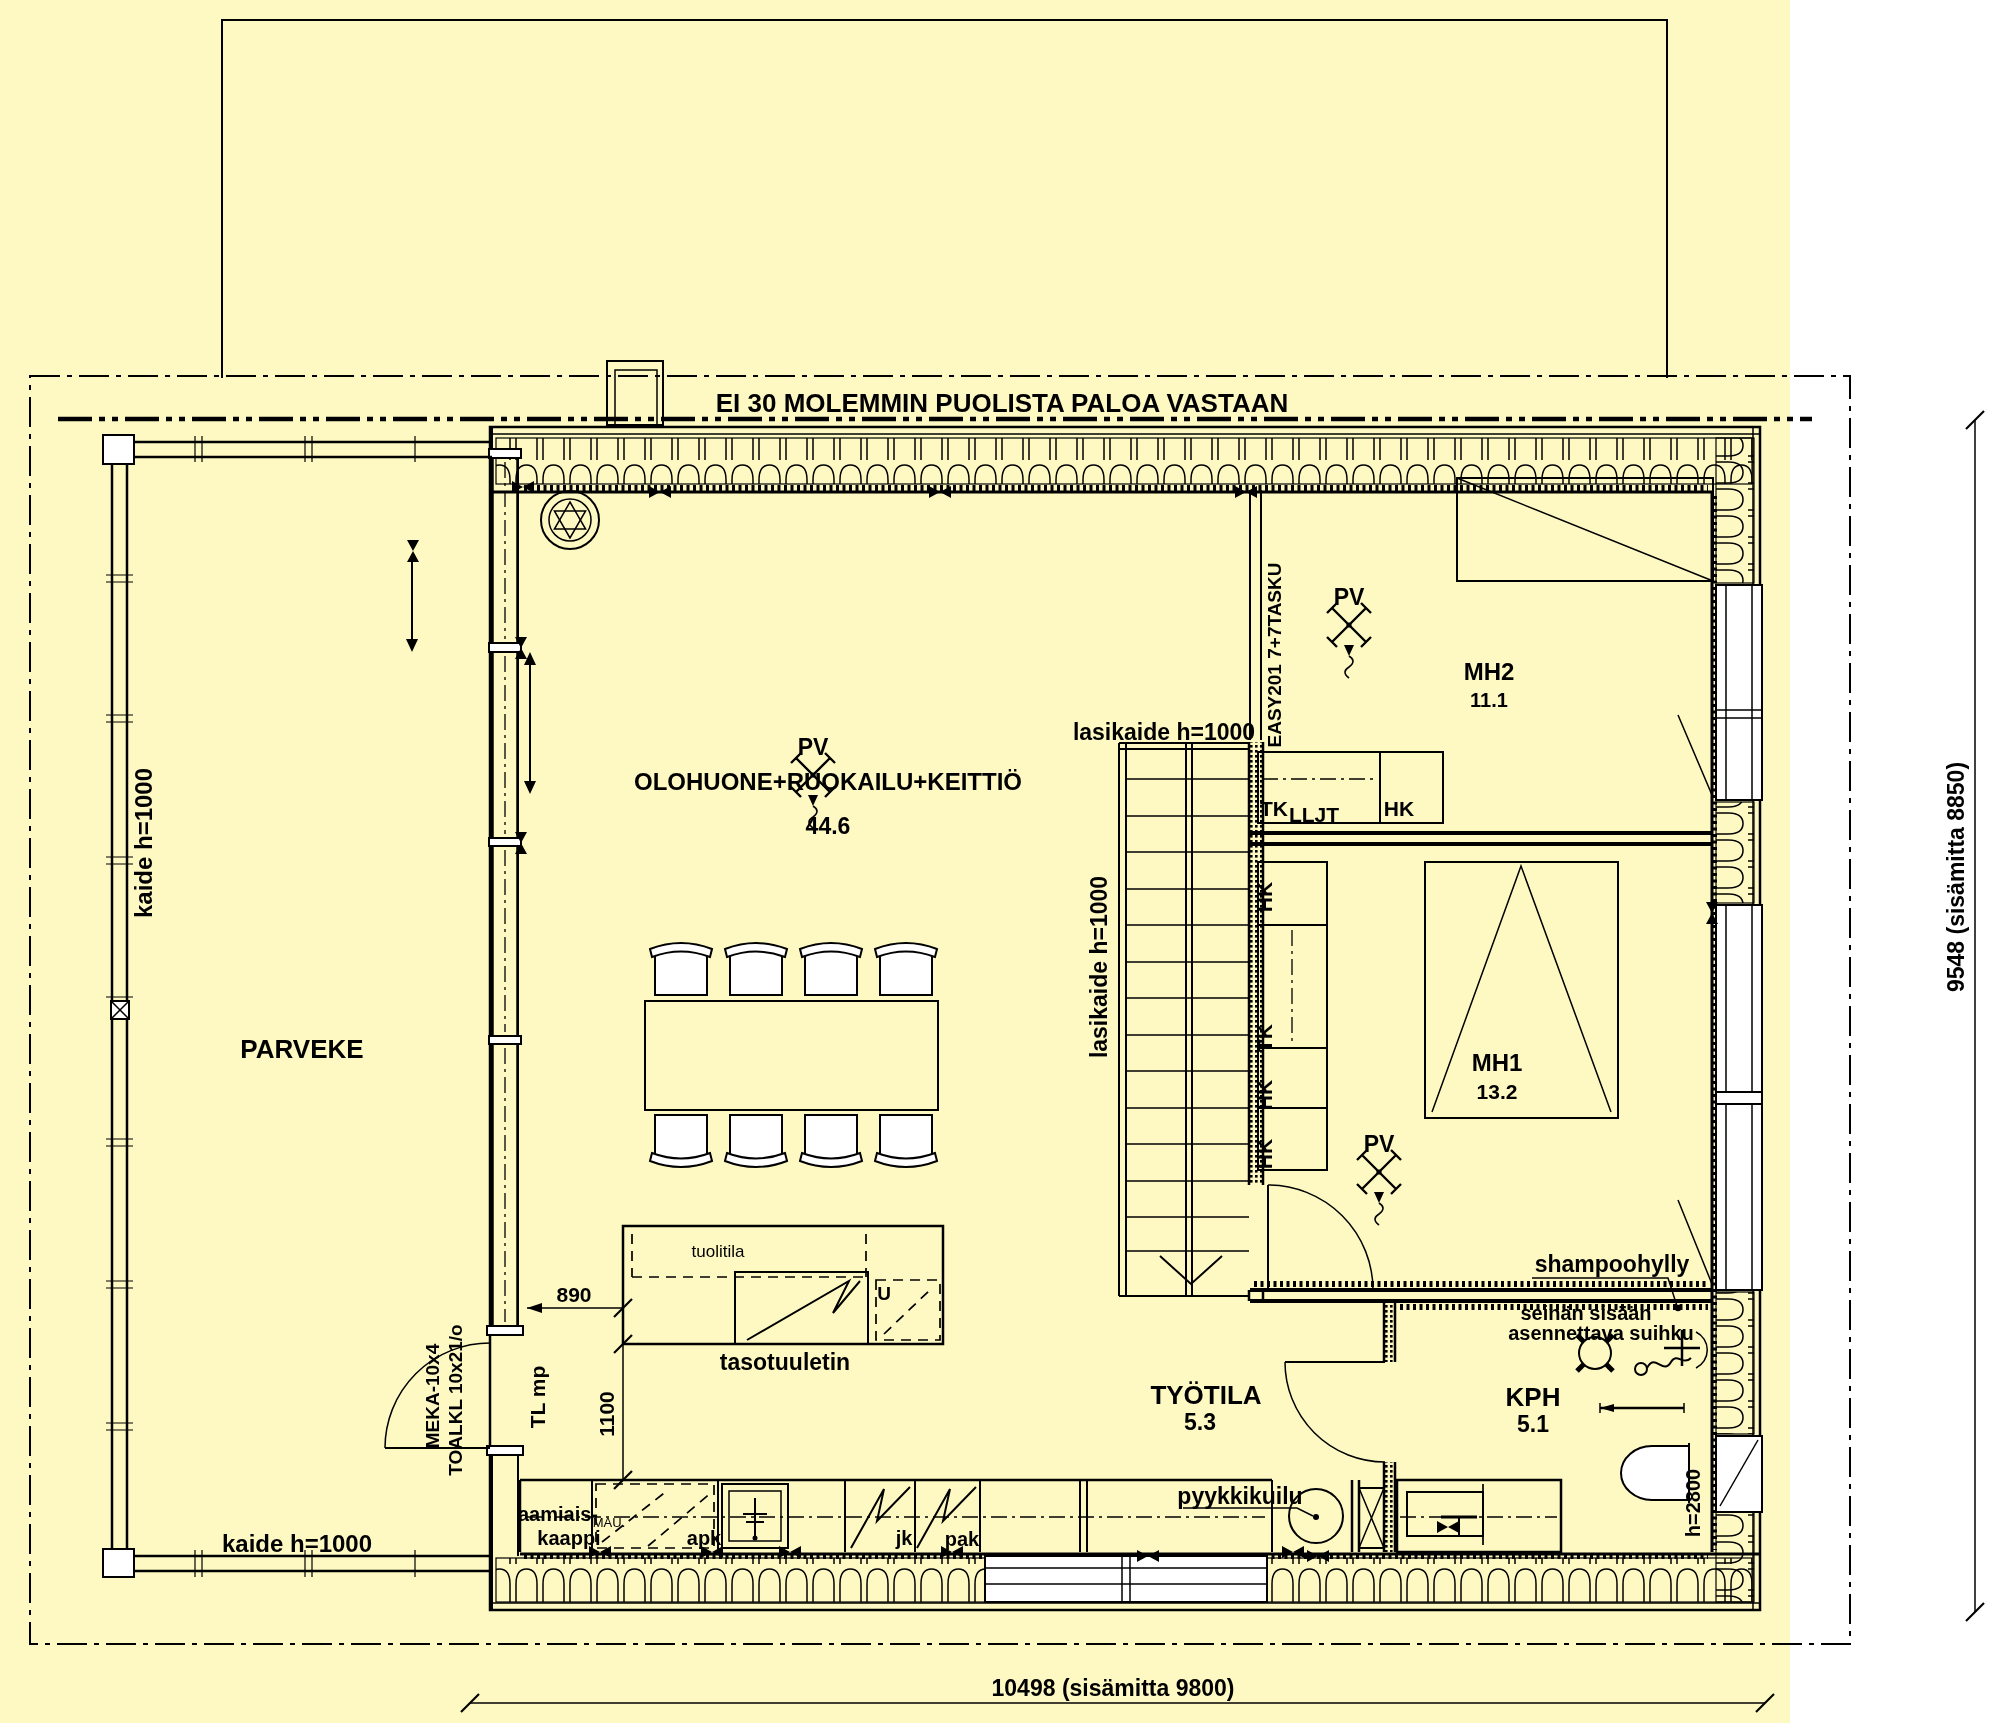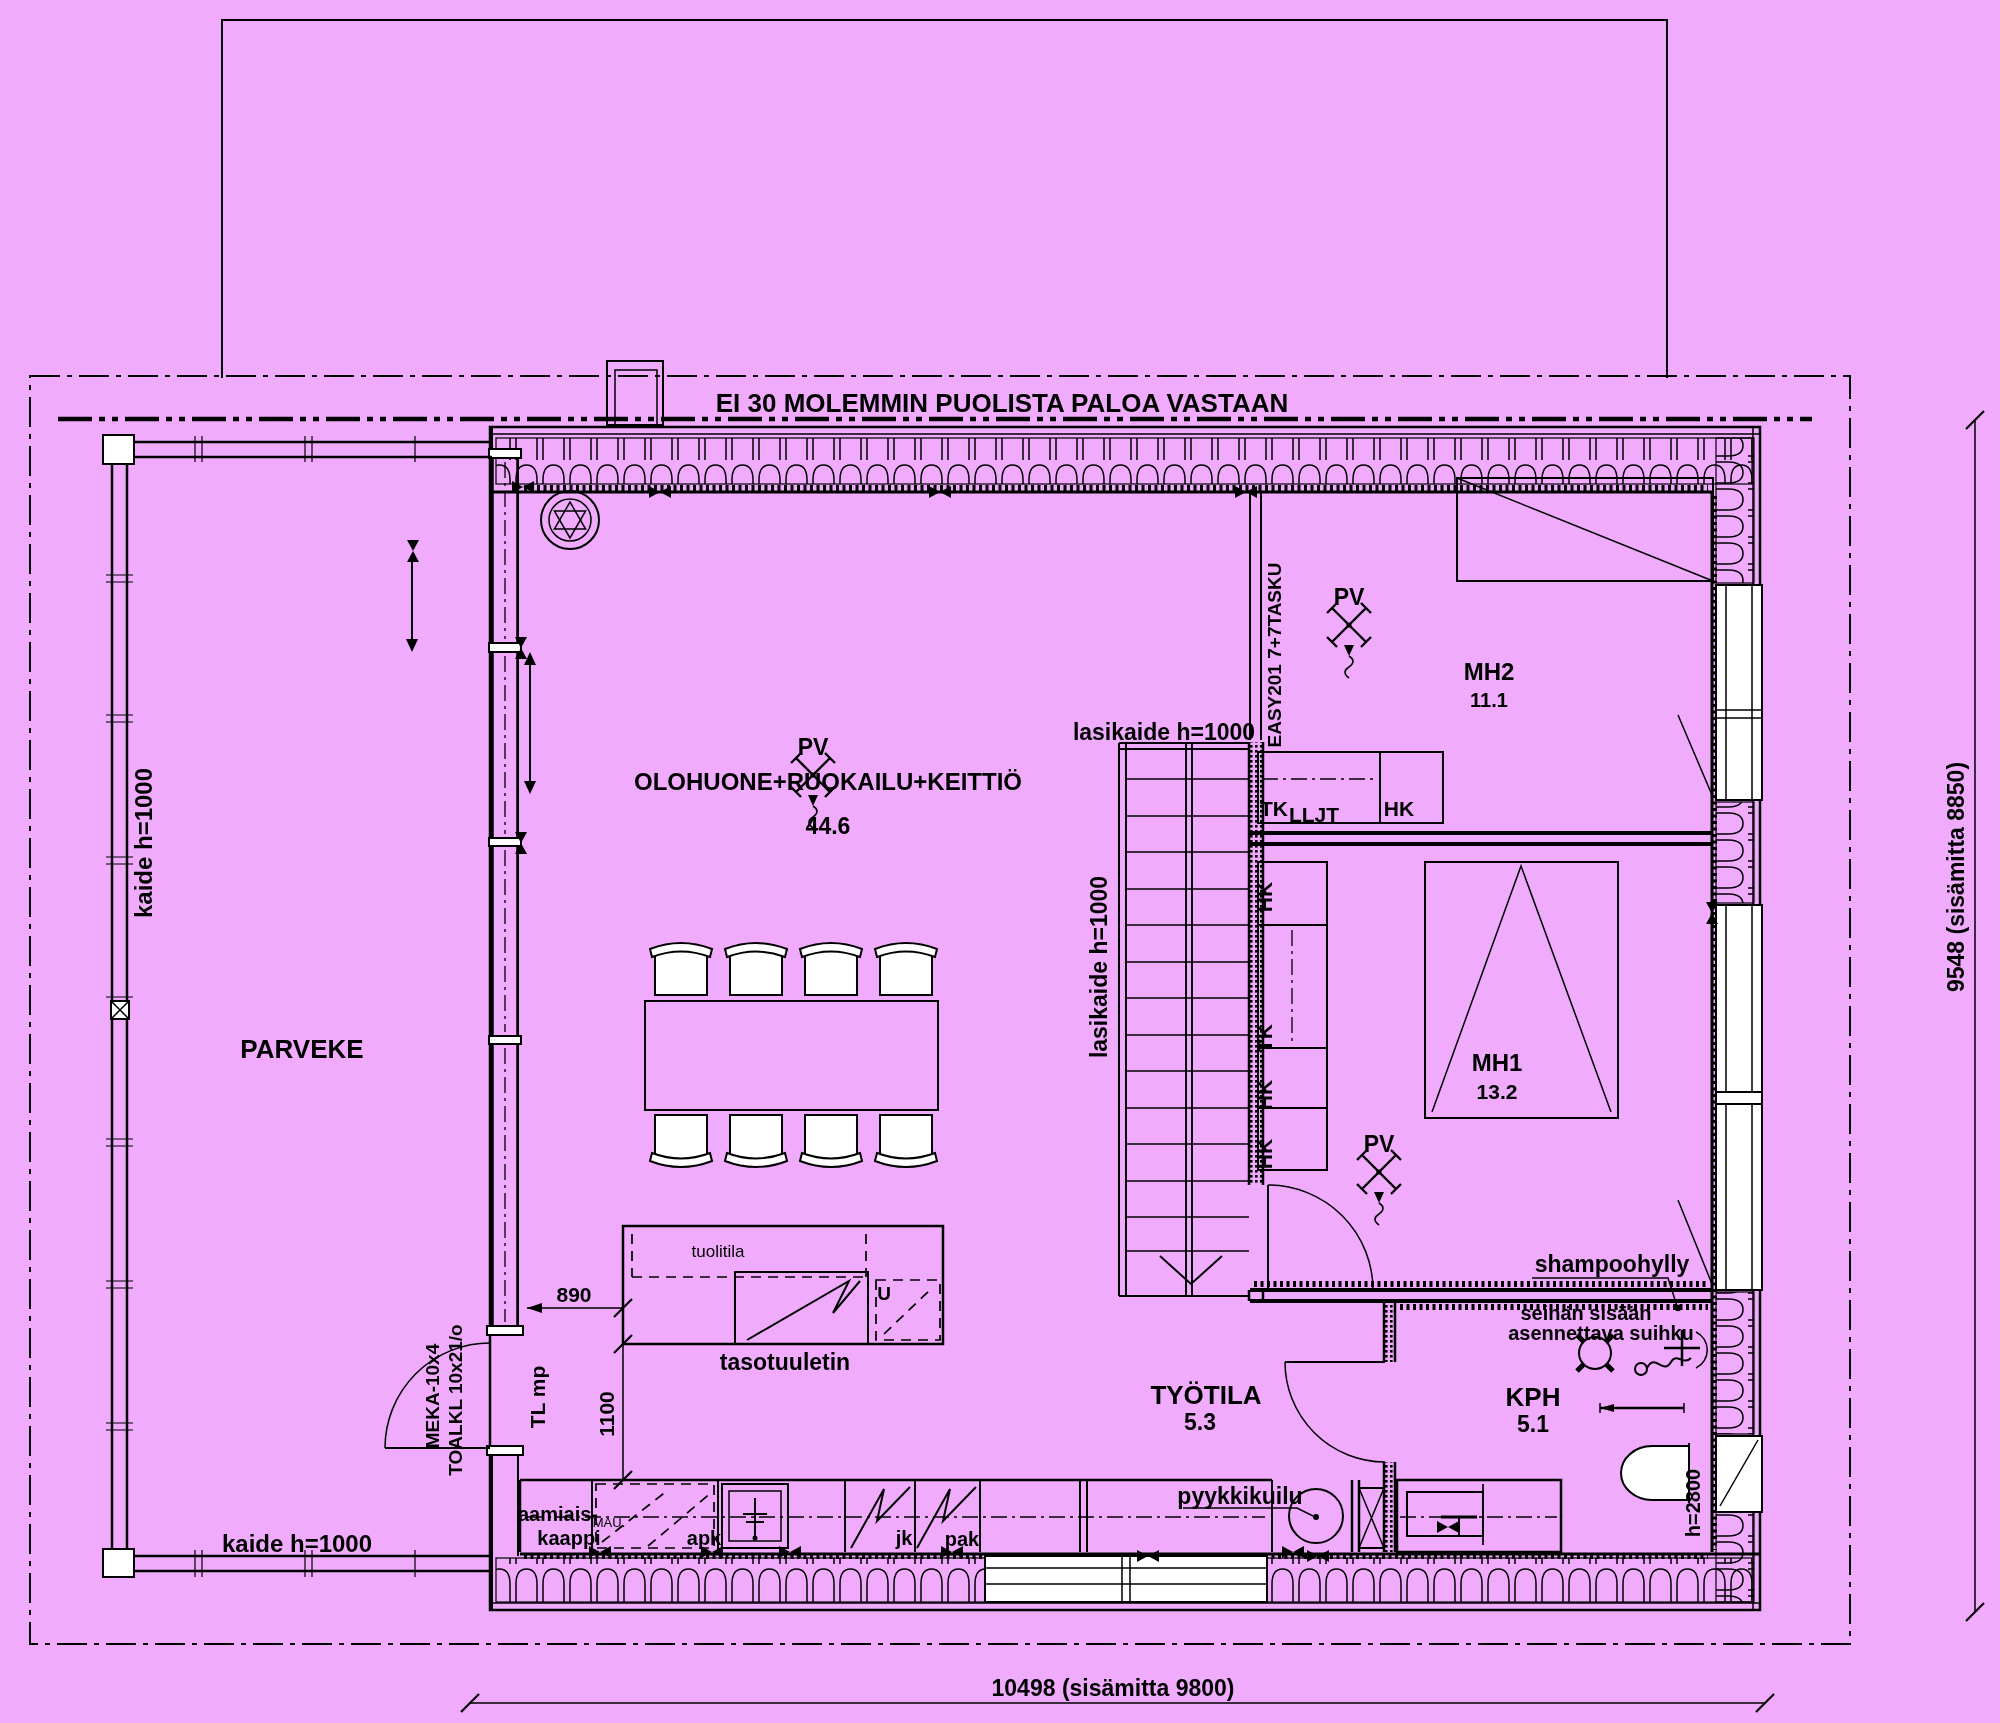--- a/index.html
+++ b/index.html
@@ -1,16 +1,16 @@
 <!DOCTYPE html>
 <html><head>
 <meta charset="utf-8">
 <style>
   html,body{margin:0;padding:0;background:#fff}
-  .page{width:2000px;height:1723px;position:relative;background:#f0abfc}
+  .page{width:1790px;height:1723px;position:relative;background:#fef9c3}
   svg{display:block}
   .s12{fill:none;stroke:#000;stroke-width:1.2}
   .s15{fill:none;stroke:#000;stroke-width:1.5}
   .s2{fill:none;stroke:#000;stroke-width:2}
   .s25{fill:none;stroke:#000;stroke-width:2.5}
   .s3{fill:none;stroke:#000;stroke-width:3}
   .s4{fill:none;stroke:#000;stroke-width:4}
   .dd{fill:none;stroke:#000;stroke-width:1.3;stroke-dasharray:16 5 3 5}
   .dsh{fill:none;stroke:#000;stroke-width:1.7;stroke-dasharray:10 7}
   .dot{fill:none;stroke:#000;stroke-width:6;stroke-dasharray:3 3.5}

